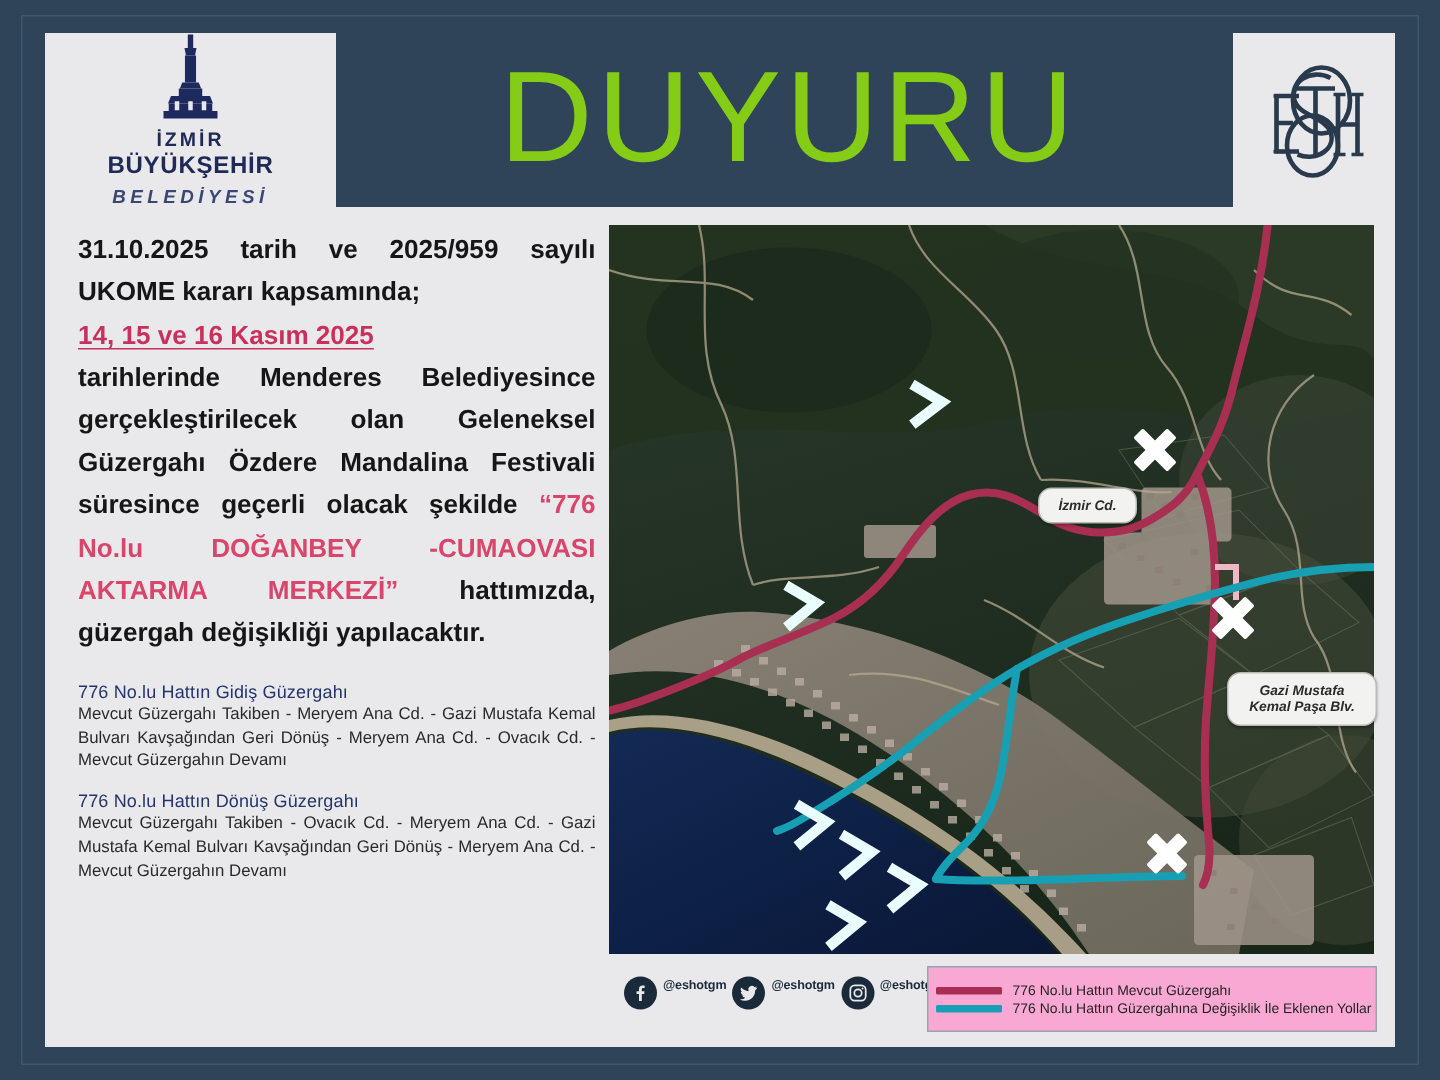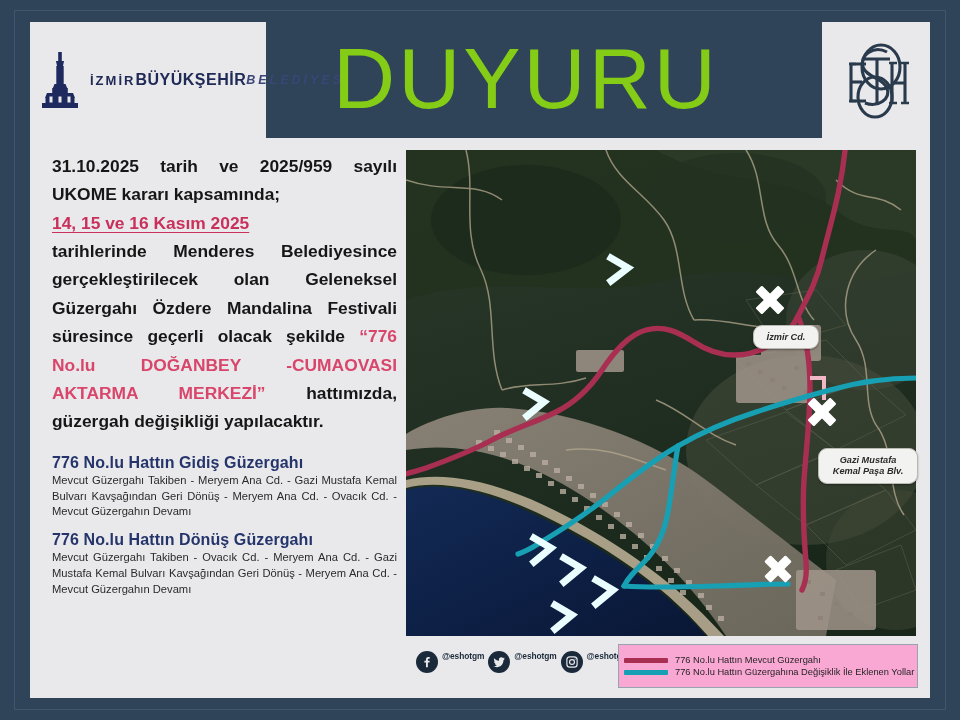--- a/index.html
+++ b/index.html
@@ -21,23 +21,23 @@
     position:absolute;left:30px;top:22px;width:900px;height:676px;
     background:#e9e9eb;box-sizing:border-box;
   }
 
   
   .header{
     position:absolute;left:30px;top:22px;width:900px;height:116px;
     background:#2f4458;
   }
   .logo-left{
-    position:absolute;left:30px;top:22px;width:236px;height:116px;
-    background:#e9e9eb;display:flex;flex-direction:row;
-    align-items:center;justify-content:flex-start;
+    position:absolute;left:30px;top:22px;width:194px;height:116px;
+    background:#e9e9eb;display:flex;flex-direction:column;
+    align-items:center;justify-content:space-between;
   }
   .logo-left .tower{position:relative;width:60px;height:58px;}
   .logo-left .tower svg{display:block;}
   .lg-izmir{font-size:13px;letter-spacing:2px;color:#202a57;font-weight:600;margin-top:1px;}
   .lg-buyuk{font-size:16px;letter-spacing:0.5px;color:#202a57;font-weight:bold;line-height:1.05;}
   .lg-bel{font-size:12.5px;letter-spacing:3px;color:#3a4676;font-weight:600;font-style:italic;}
 
   .title-wrap{
     position:absolute;left:230px;top:22px;width:592px;height:116px;
     display:flex;align-items:center;justify-content:center;
@@ -61,21 +61,21 @@
     text-align:justify;text-justify:inter-word;margin:0;
   }
   .para .hl-date{
     color:#c9305c;text-decoration:underline;text-underline-offset:3px;
     font-weight:bold;
   }
   .para .hl-line{color:#d9466b;font-weight:bold;}
 
   .route-block{margin-top:18px;}
   .route-title{
-    font-size:16px;font-weight:bold;color:#25356b;margin:0 0 1px 0;
+    font-size:12px;font-weight:normal;color:#25356b;margin:0 0 1px 0;
     letter-spacing:0.1px;
   }
   .route-body{
     font-size:11.2px;line-height:1.42;color:#2a2a2a;margin:0 0 11px 0;
     text-align:justify;
   }
 
   
   .map{
     position:absolute;left:406px;top:150px;width:510px;height:486px;
@@ -83,21 +83,21 @@
   }
   .map svg{display:block;}
 
   .map-label{
     position:absolute;background:#f2f2f0;border:1px solid #b9b9b4;
     border-radius:9px;font-style:italic;font-weight:bold;
     color:#2b2b2b;text-align:center;
     box-shadow:0 1px 2px rgba(0,0,0,.35);
     display:flex;align-items:center;justify-content:center;
   }
-  #lbl-izmir{left:753px;top:325px;width:64px;height:22px;font-size:9.2px;}
+  #lbl-izmir{left:692px;top:325px;width:64px;height:22px;font-size:9.2px;}
   #lbl-gmk{left:818px;top:448px;width:98px;height:34px;font-size:9.2px;line-height:1.25;}
 
   
   .social{
     position:absolute;left:416px;top:648px;width:205px;height:28px;
     display:flex;align-items:center;gap:4px;
   }
   .soc-item{display:flex;align-items:flex-start;gap:4px;}
   .soc-ic{width:22px;height:22px;border-radius:50%;background:#1b2a3a;
           display:flex;align-items:center;justify-content:center;}

